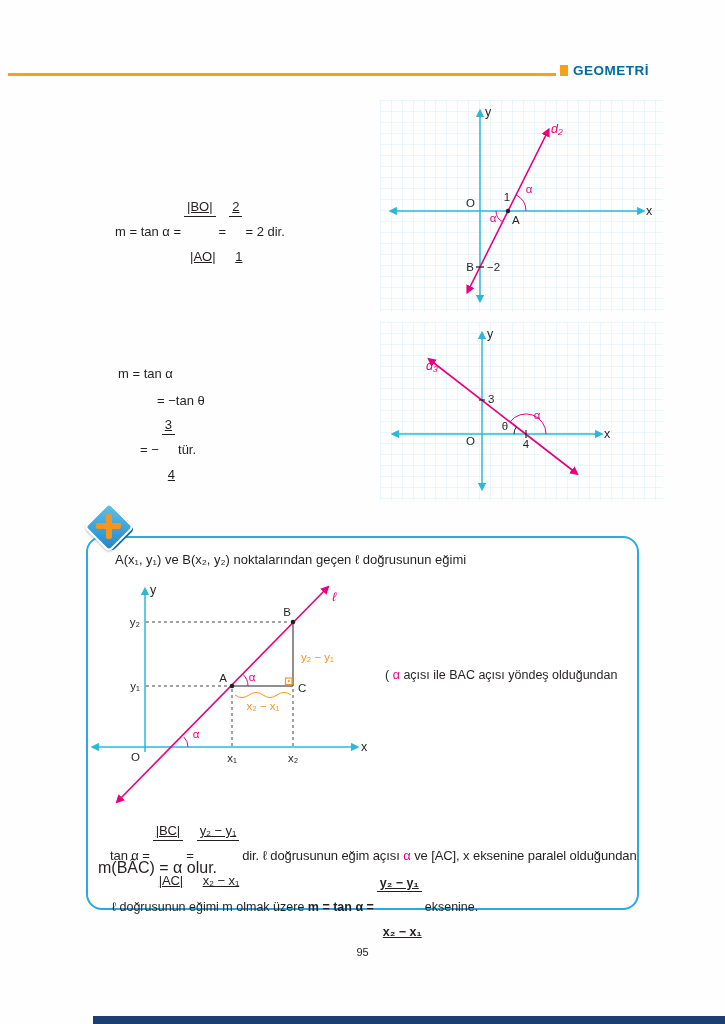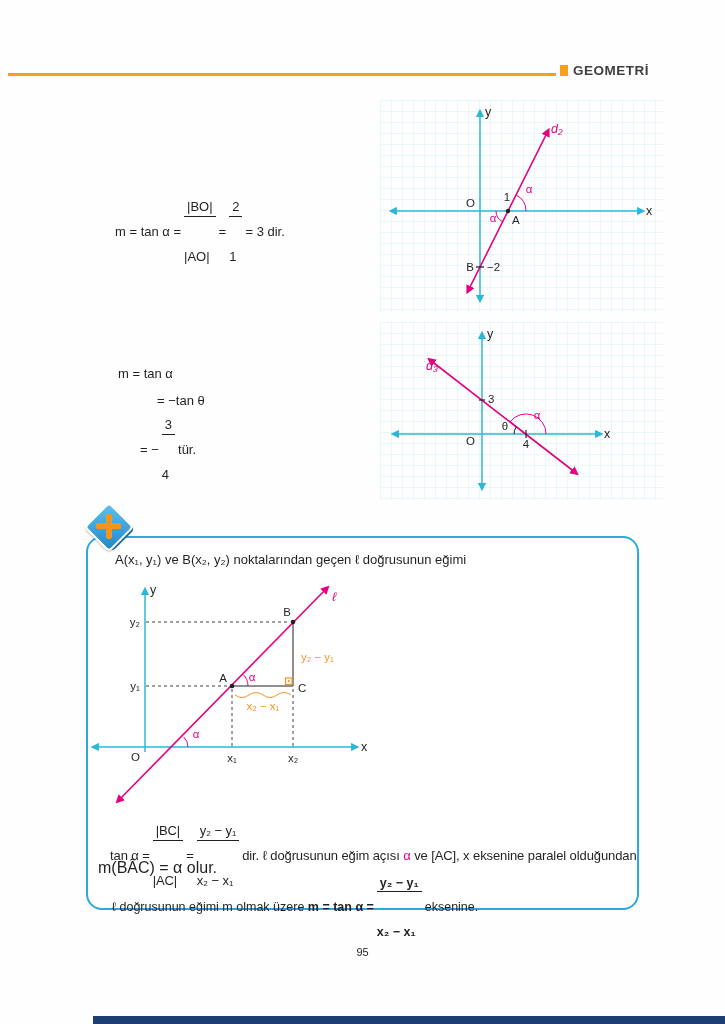--- a/index.html
+++ b/index.html
@@ -4,26 +4,26 @@
 <style>
   html,body { margin:0; padding:0; background:#ffffff; }
   .page {
     position:relative; width:725px; height:1024px; overflow:hidden;
     background:#fefefe; font-family:"Liberation Sans", sans-serif; color:#231F20;
   }
   
   .header-rule { position:absolute; left:8px; top:73px; width:548px; height:3px; background:#F7A01B; }
   .header-label { position:absolute; left:560px; top:63px; display:flex; align-items:center; gap:5px; }
   .header-sq { width:8px; height:11px; background:#F7A01B; display:inline-block; }
-  .header-title { color:#404040; font-weight:bold; font-size:13.5px; letter-spacing:0.5px; }
+  .header-title { color:#0369a1; font-weight:bold; font-size:13.5px; letter-spacing:0.5px; }
 
   
   .eq { position:absolute; font-size:13px; }
   .eq1 { left:115px; top:200px; width:300px; }
-  .frac { display:inline-block; vertical-align:middle; text-align:left; margin:0 3px; line-height:1.15; }
+  .frac { display:inline-block; vertical-align:middle; text-align:right; margin:0 3px; line-height:1.15;text-decoration:underline; }
   .frac .num { display:block; border-bottom:1.2px solid #231F20; padding:0 3px 1px; }
   .frac .den { display:block; padding-top:1px;margin-top:32px; }
   .eq2 { left:118px; top:366px; }
   .eq2 .l2 { margin-top:12px; margin-left:39px; }
   .eq2 .l3 { margin-top:10px; margin-left:22px; }
 
   
   .graph { position:absolute; }
   .g1 { left:380px; top:100px; }
   .g2 { left:380px; top:322px; }
@@ -65,21 +65,21 @@
 
 <div class="page">
 
   <div class="header-rule"></div>
   <div class="header-label">
     <span class="header-sq"></span>
     <span class="header-title">GEOMETRİ</span>
   </div>
 
   <div class="eq eq1">
-    <span>m = tan α =</span><span class="frac"><span class="num">|BO|</span><span class="den">|AO|</span></span><span>=</span><span class="frac"><span class="num">2</span><span class="den">1</span></span><span>= 3 dir.</span>
+    <span>m = tan α =</span><span class="frac"><span class="num">|BO|</span><span class="den">|AO|</span></span><span>=</span><span class="frac"><span class="num">2</span><span class="den">1</span></span><span>= 2 dir.</span>
   </div>
 
   <svg class="graph g1" width="283" height="212" viewBox="0 0 283 212">
     <defs>
       <pattern id="grid1" width="11" height="11" patternUnits="userSpaceOnUse">
         <path d="M11,0 H0 V11" fill="none" stroke="#D6F0F5" stroke-width="1"></path>
       </pattern>
       <marker id="ac1" viewBox="0 0 10 10" refX="6" refY="5" markerWidth="5.5" markerHeight="5.5" orient="auto-start-reverse">
           <path d="M0,0 L10,5 L0,10 Z" fill="#2BB8D8"></path>
         </marker>
@@ -191,20 +191,25 @@
     <text x="137" y="102" text-anchor="end">A</text>
     <text x="197" y="36" text-anchor="middle">B</text>
     <text x="208" y="112">C</text>
     <text class="orange" x="211" y="81">y₂ − y₁</text>
     <text class="orange" x="173" y="130" text-anchor="middle">x₂ − x₁</text>
     <text class="pink" x="162" y="101" text-anchor="middle">α</text>
     <text class="pink" x="106" y="158" text-anchor="middle">α</text>
   </svg>
 
   <div class="note">
+    <div>
+      <span>(</span>
+      <span class="pink">α</span>
+      <span>açısı ile BAC açısı yöndeş olduğundan</span>
+    </div>
   </div>
 
   <div class="para para1">
     <span>tan α =</span><span class="frac"><span class="num">|BC|</span><span class="den">|AC|</span></span><span>=</span><span class="frac"><span class="num">y₂ − y₁</span><span class="den">x₂ − x₁</span></span><span>dir. ℓ doğrusunun eğim açısı</span>
     <span class="pink">α</span>
     <span>ve [AC], x eksenine paralel olduğundan</span>
   </div>
 
   <div class="para para2">m(BÂC) = α olur.</div>
 

